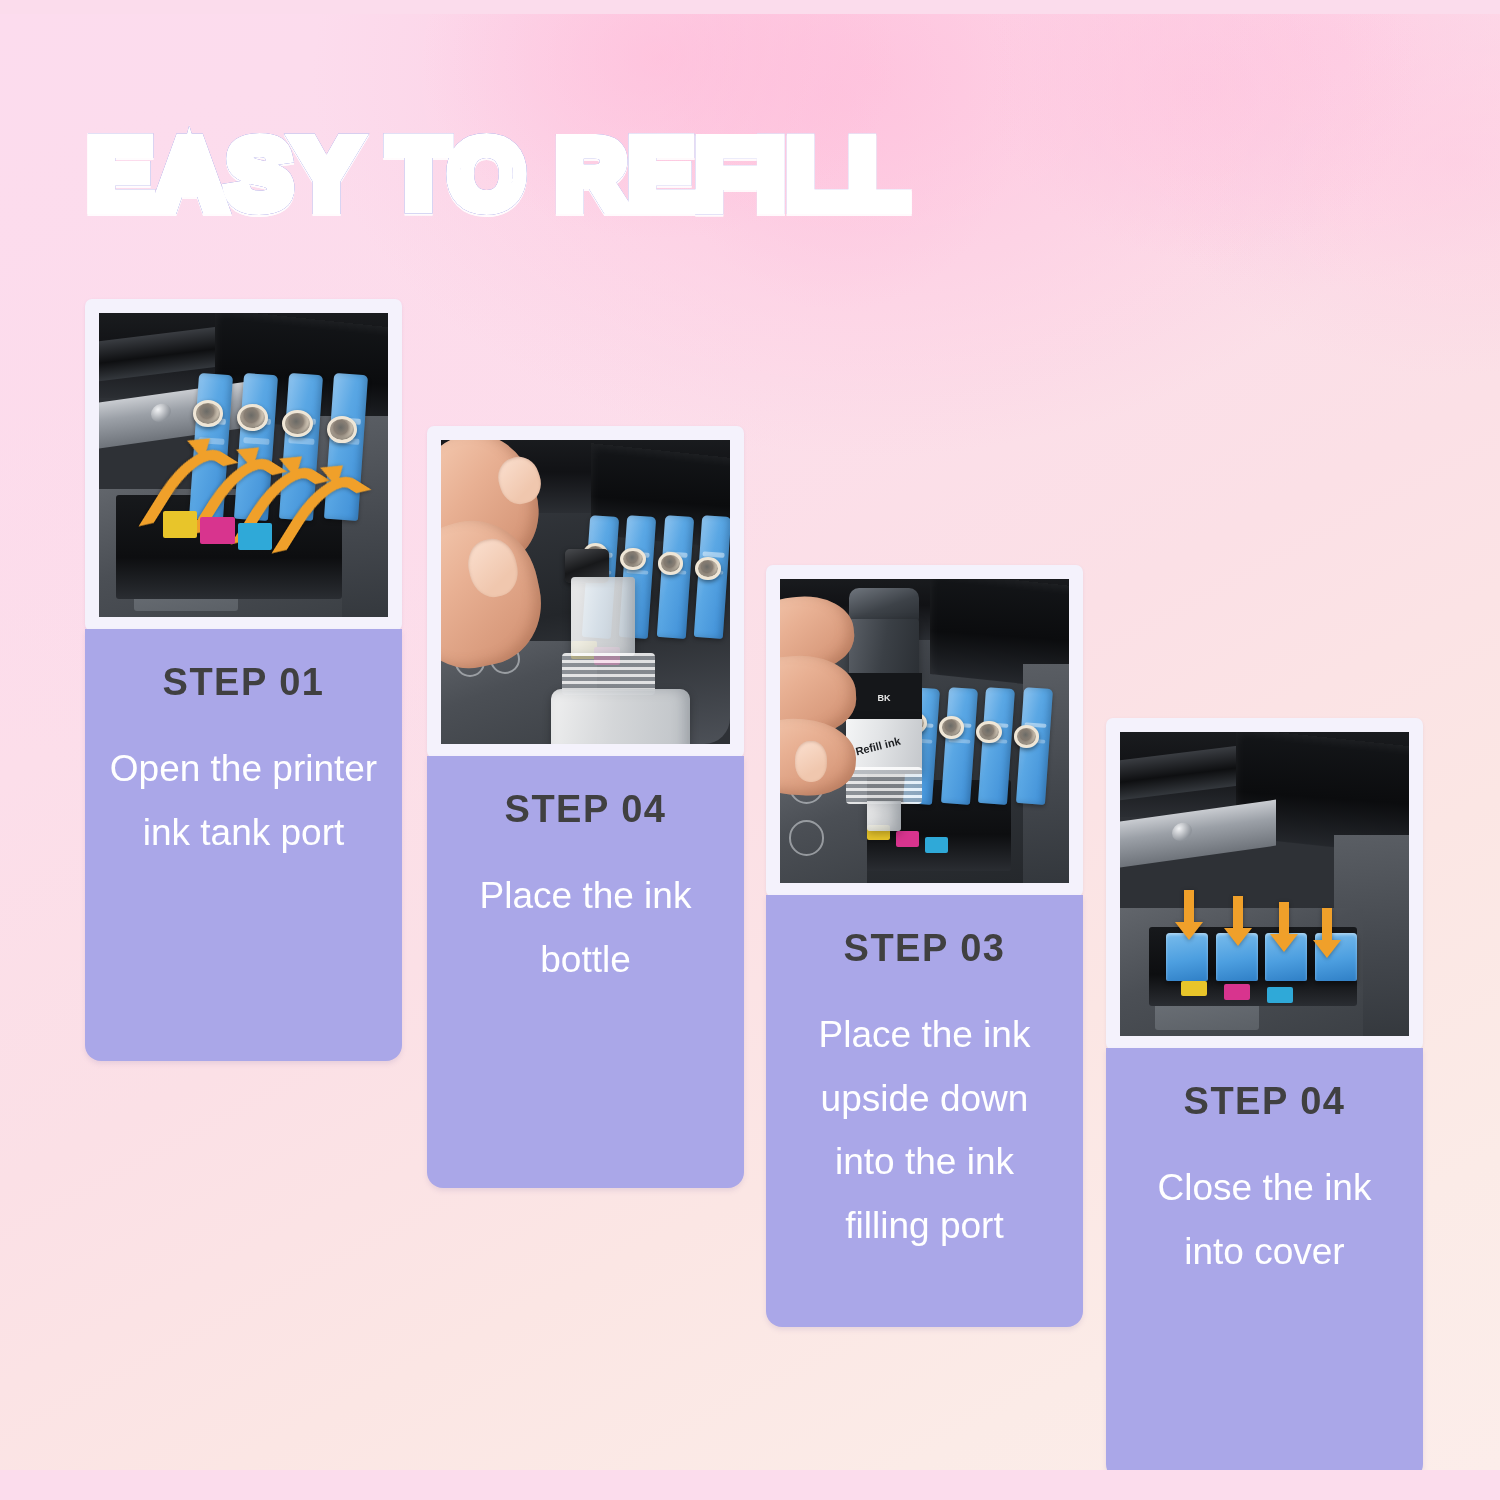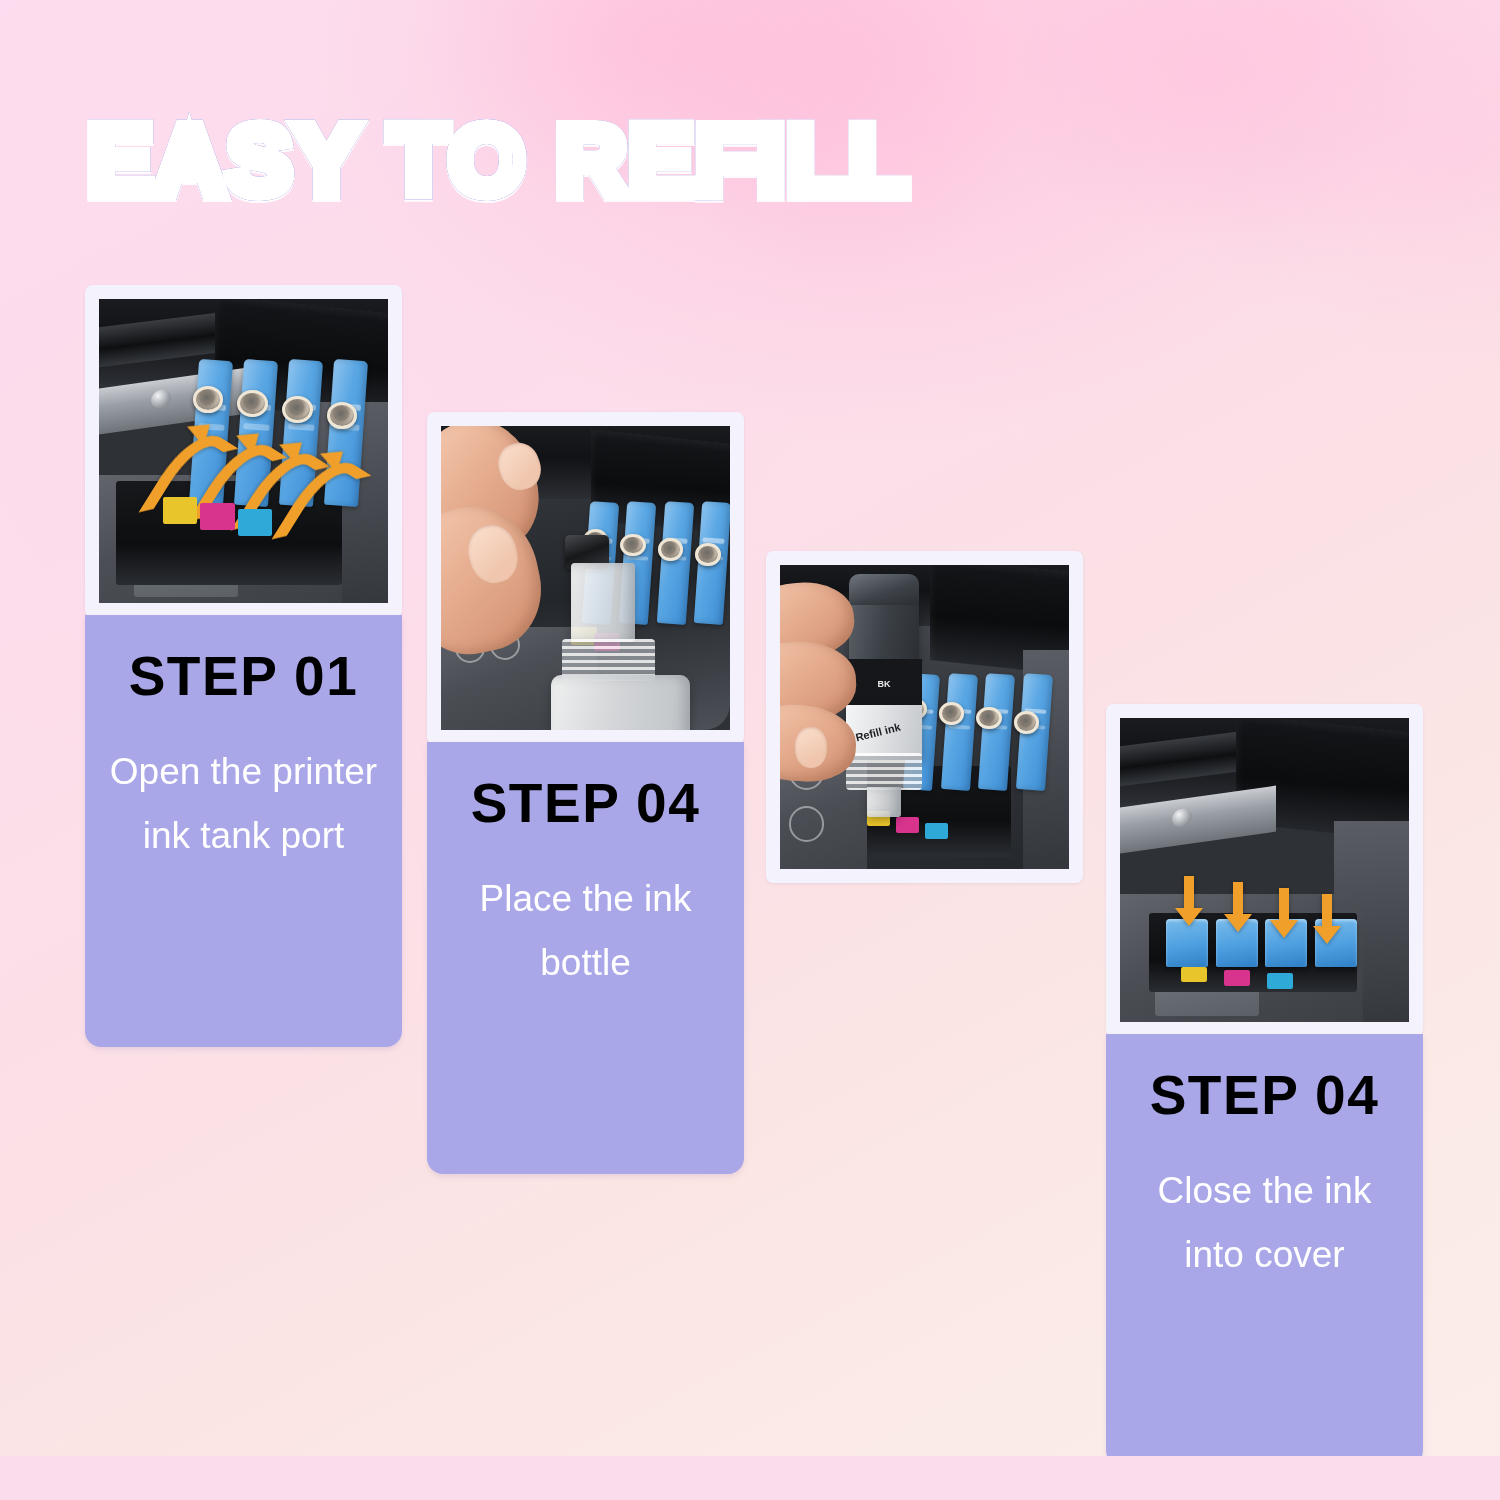--- a/index.html
+++ b/index.html
@@ -18,20 +18,21 @@
   #canvas {
     position: relative;
     width: 1500px;
     height: 1456px;
     overflow: hidden;
     background:
       radial-gradient(ellipse 900px 620px at 58% 4%, rgba(255,196,222,0.85) 0%, rgba(255,196,222,0.0) 62%),
       radial-gradient(ellipse 520px 380px at 88% 2%, rgba(255,205,228,0.75) 0%, rgba(255,205,228,0) 64%),
       radial-gradient(ellipse 700px 520px at 20% 30%, rgba(253,219,236,0.7) 0%, rgba(253,219,236,0) 70%),
       linear-gradient(152deg, #fcdcee 0%, #fcdcec 18%, #fcdeea 34%, #fbe0e6 52%, #fbe6e4 70%, #fbebe7 86%, #fcedea 100%);
+    margin-top: 14px;
   }
   #bg-wash {
     position: absolute;
     inset: 0;
     background:
       radial-gradient(ellipse 340px 260px at 44% 3%, rgba(255,186,216,0.55) 0%, rgba(255,186,216,0) 70%),
       radial-gradient(ellipse 260px 300px at 56% 6%, rgba(255,190,219,0.45) 0%, rgba(255,190,219,0) 70%),
       radial-gradient(ellipse 300px 240px at 80% 5%, rgba(255,192,220,0.4) 0%, rgba(255,192,220,0) 72%),
       radial-gradient(ellipse 420px 300px at 97% 10%, rgba(255,200,224,0.5) 0%, rgba(255,200,224,0) 72%);
     pointer-events: none;
@@ -84,22 +85,22 @@
     margin-top: -2px;
     box-sizing: border-box;
     background: #aaa7e8;
     border-bottom-left-radius: 16px;
     border-bottom-right-radius: 16px;
     padding: 34px 18px 18px 18px;
     text-align: center;
     box-shadow: 0 3px 5px rgba(150,130,180,0.18);
   }
   .card-title {
-    color: #000000;
-    font-size: 55px;
+    color: #404040;
+    font-size: 38px;
     font-weight: bold;
     letter-spacing: 1.5px;
     line-height: 1;
     margin: 0 0 36px 0;
   }
   .card-body {
     color: #ffffff;
     font-size: 37px;
     font-weight: normal;
     line-height: 1.72;
@@ -428,20 +429,24 @@
 
           <div class="hand" style="position:absolute;left:-16%;top:6%;width:46%;height:74%;">
             <div class="finger" style="left:6%;top:0%;width:84%;height:34%;transform:rotate(-6deg);"></div>
             <div class="finger" style="left:0%;top:26%;width:92%;height:36%;transform:rotate(-3deg);"></div>
             <div class="finger" style="left:6%;top:54%;width:86%;height:34%;transform:rotate(4deg);"></div>
             <div class="nail" style="left:46%;top:64%;width:24%;height:18%;"></div>
           </div>
         </div>
       </div>
     </div>
+    <div class="card">
+      <div class="card-title">STEP 03</div>
+      <div class="card-body">Place the ink upside down into the ink filling port</div>
+    </div>
   </div>
 
   <div class="step" id="step-4">
     <div class="photo-frame">
       <div class="photo">
         <div class="scene">
           <div class="pr-top-dark"></div>
           <div class="pr-scanbar"></div>
           <div class="pr-lid"></div>
           <div class="pr-silver"></div>

